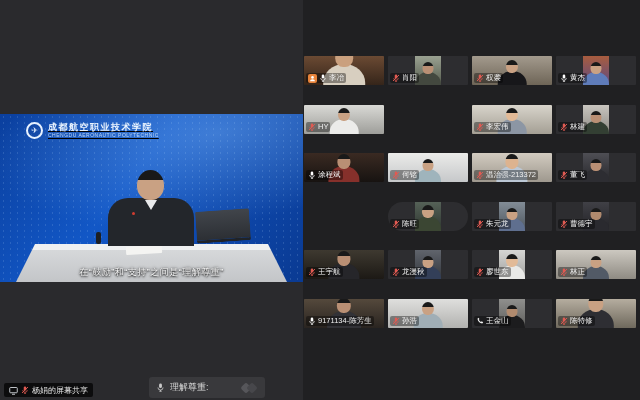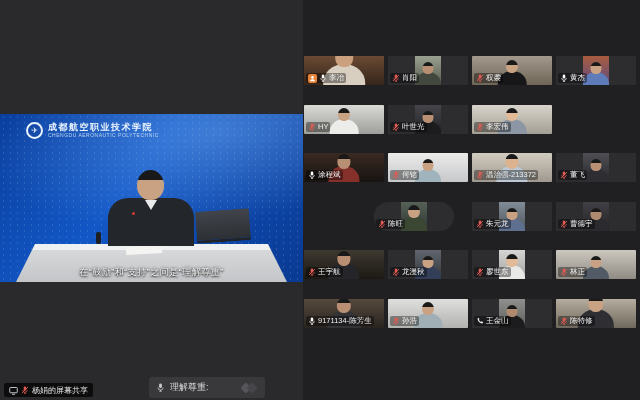--- a/index.html
+++ b/index.html
@@ -23,21 +23,21 @@
     position:absolute; inset:0;
     background-image:radial-gradient(rgba(190,225,255,.55) .7px, transparent 1px);
     background-size:7px 6px; opacity:.28;
   }
   .logo-row { position:absolute; left:26px; top:8px; display:flex; align-items:center; gap:5px; }
   .logo-circle {
     width:17px; height:17px; border-radius:50%; border:2px solid #e8f2ff;
     display:flex; align-items:center; justify-content:center; color:#eaf4ff; font-size:8px;
     background:rgba(20,70,160,.4);
   }
-  .logo-text { display:flex; flex-direction:column; line-height:1.1; }
+  .logo-text { display:flex; flex-direction:column; line-height:1.1;text-decoration:underline; }
   .logo-title { color:#eaf4ff; font-size:9px; letter-spacing:1.5px; font-weight:bold; }
   .logo-sub { color:#b9d5f5; font-size:5px; letter-spacing:.5px; }
   .desk {
     position:absolute; left:16px; right:16px; bottom:0; height:38px;
     background:linear-gradient(#eef0f1 0 6px,#d6d8da 6px,#c3c5c8);
     clip-path:polygon(7% 0,93% 0,100% 100%,0 100%);
   }
   .person-body {
     position:absolute; left:108px; top:84px; width:86px; height:48px;
     background:#23262b; border-radius:20px 20px 0 0;
@@ -247,54 +247,54 @@
             <svg width="8" height="8" viewBox="0 0 12 12">
               <rect x="4.1" y="0.8" width="3.8" height="6" rx="1.9" fill="#e05a52"></rect>
               <path d="M2.6 6a3.4 3.4 0 0 0 6.8 0" fill="none" stroke="#e05a52" stroke-width="1.1"></path>
               <path d="M6 9.4V11M4.4 11h3.2" stroke="#e05a52" stroke-width="1.1"></path>
               <line x1="1.5" y1="10.5" x2="10.5" y2="1.5" stroke="#e05a52" stroke-width="1.4"></line>
             </svg>
           </span>
           <span>HY</span>
         </div>
       </div>
-      <div class="cell" style="left: 85px; top: 104.5px;">
-        <div class="vid" style="width: 26px; background: linear-gradient(rgb(68, 68, 74), rgb(34, 34, 38));">
-          <div class="torso" style="width: 26px; height: 13px; background: rgb(28, 28, 31);"></div>
-          <div class="head" style="width: 11px; height: 12px; bottom: 11px; background: linear-gradient(rgb(25, 25, 25) 36%, rgb(185, 143, 116) 36%);"></div>
-        </div>
-        <div class="nlabel">
-          <span class="licon">
-            <svg width="8" height="8" viewBox="0 0 12 12">
-              <rect x="4.1" y="0.8" width="3.8" height="6" rx="1.9" fill="#e05a52"></rect>
-              <path d="M2.6 6a3.4 3.4 0 0 0 6.8 0" fill="none" stroke="#e05a52" stroke-width="1.1"></path>
-              <path d="M6 9.4V11M4.4 11h3.2" stroke="#e05a52" stroke-width="1.1"></path>
-              <line x1="1.5" y1="10.5" x2="10.5" y2="1.5" stroke="#e05a52" stroke-width="1.4"></line>
-            </svg>
-          </span>
-          <span>叶世光</span>
-        </div>
-      </div>
       <div class="cell" style="left: 169px; top: 104.5px;">
         <div class="vid" style="width: 80px; background: linear-gradient(rgb(216, 212, 203), rgb(164, 159, 148));">
           <div class="torso" style="width: 28.6px; height: 14.3px; background: rgb(140, 150, 164);"></div>
           <div class="head" style="width: 12.1px; height: 13.2px; bottom: 12.1px; background: linear-gradient(rgb(25, 25, 25) 36%, rgb(226, 186, 151) 36%);"></div>
         </div>
         <div class="nlabel">
           <span class="licon">
             <svg width="8" height="8" viewBox="0 0 12 12">
               <rect x="4.1" y="0.8" width="3.8" height="6" rx="1.9" fill="#e05a52"></rect>
               <path d="M2.6 6a3.4 3.4 0 0 0 6.8 0" fill="none" stroke="#e05a52" stroke-width="1.1"></path>
               <path d="M6 9.4V11M4.4 11h3.2" stroke="#e05a52" stroke-width="1.1"></path>
               <line x1="1.5" y1="10.5" x2="10.5" y2="1.5" stroke="#e05a52" stroke-width="1.4"></line>
             </svg>
           </span>
           <span>李宏伟</span>
         </div>
       </div>
+      <div class="cell" style="left: 253px; top: 104.5px;">
+        <div class="vid" style="width: 26px; background: linear-gradient(rgb(200, 197, 191), rgb(141, 138, 132));">
+          <div class="torso" style="width: 26px; height: 13px; background: rgb(51, 63, 51);"></div>
+          <div class="head" style="width: 11px; height: 12px; bottom: 11px; background: linear-gradient(rgb(25, 25, 25) 36%, rgb(185, 143, 116) 36%);"></div>
+        </div>
+        <div class="nlabel">
+          <span class="licon">
+            <svg width="8" height="8" viewBox="0 0 12 12">
+              <rect x="4.1" y="0.8" width="3.8" height="6" rx="1.9" fill="#e05a52"></rect>
+              <path d="M2.6 6a3.4 3.4 0 0 0 6.8 0" fill="none" stroke="#e05a52" stroke-width="1.1"></path>
+              <path d="M6 9.4V11M4.4 11h3.2" stroke="#e05a52" stroke-width="1.1"></path>
+              <line x1="1.5" y1="10.5" x2="10.5" y2="1.5" stroke="#e05a52" stroke-width="1.4"></line>
+            </svg>
+          </span>
+          <span>林建</span>
+        </div>
+      </div>
       <div class="cell" style="left: 1px; top: 153px;">
         <div class="vid" style="width: 80px; background: linear-gradient(rgb(58, 42, 34), rgb(23, 19, 17));">
           <div class="torso" style="width: 31.2px; height: 15.6px; background: rgb(134, 48, 43);"></div>
           <div class="head" style="width: 13.2px; height: 14.4px; bottom: 13.2px; background: linear-gradient(rgb(25, 25, 25) 36%, rgb(185, 143, 116) 36%);"></div>
         </div>
         <div class="nlabel">
           <span class="licon">
             <svg width="8" height="8" viewBox="0 0 12 12">
               <rect x="4.1" y="0.8" width="3.8" height="6" rx="1.9" fill="#ffffff"></rect>
               <path d="M2.6 6a3.4 3.4 0 0 0 6.8 0" fill="none" stroke="#ffffff" stroke-width="1.1"></path>
@@ -348,21 +348,21 @@
             <svg width="8" height="8" viewBox="0 0 12 12">
               <rect x="4.1" y="0.8" width="3.8" height="6" rx="1.9" fill="#e05a52"></rect>
               <path d="M2.6 6a3.4 3.4 0 0 0 6.8 0" fill="none" stroke="#e05a52" stroke-width="1.1"></path>
               <path d="M6 9.4V11M4.4 11h3.2" stroke="#e05a52" stroke-width="1.1"></path>
               <line x1="1.5" y1="10.5" x2="10.5" y2="1.5" stroke="#e05a52" stroke-width="1.4"></line>
             </svg>
           </span>
           <span>董飞</span>
         </div>
       </div>
-      <div class="cell" style="left: 71px; top: 201.5px; border-radius: 18px;">
+      <div class="cell" style="left: 85px; top: 201.5px; border-radius: 18px;">
         <div class="vid" style="width: 26px; background: linear-gradient(rgb(85, 97, 87), rgb(46, 54, 48));">
           <div class="torso" style="width: 26px; height: 14.3px; background: rgb(59, 70, 51);"></div>
           <div class="head" style="width: 12.1px; height: 13.2px; bottom: 12.1px; background: linear-gradient(rgb(25, 25, 25) 36%, rgb(201, 161, 131) 36%);"></div>
         </div>
         <div class="nlabel">
           <span class="licon">
             <svg width="8" height="8" viewBox="0 0 12 12">
               <rect x="4.1" y="0.8" width="3.8" height="6" rx="1.9" fill="#e05a52"></rect>
               <path d="M2.6 6a3.4 3.4 0 0 0 6.8 0" fill="none" stroke="#e05a52" stroke-width="1.1"></path>
               <path d="M6 9.4V11M4.4 11h3.2" stroke="#e05a52" stroke-width="1.1"></path>

